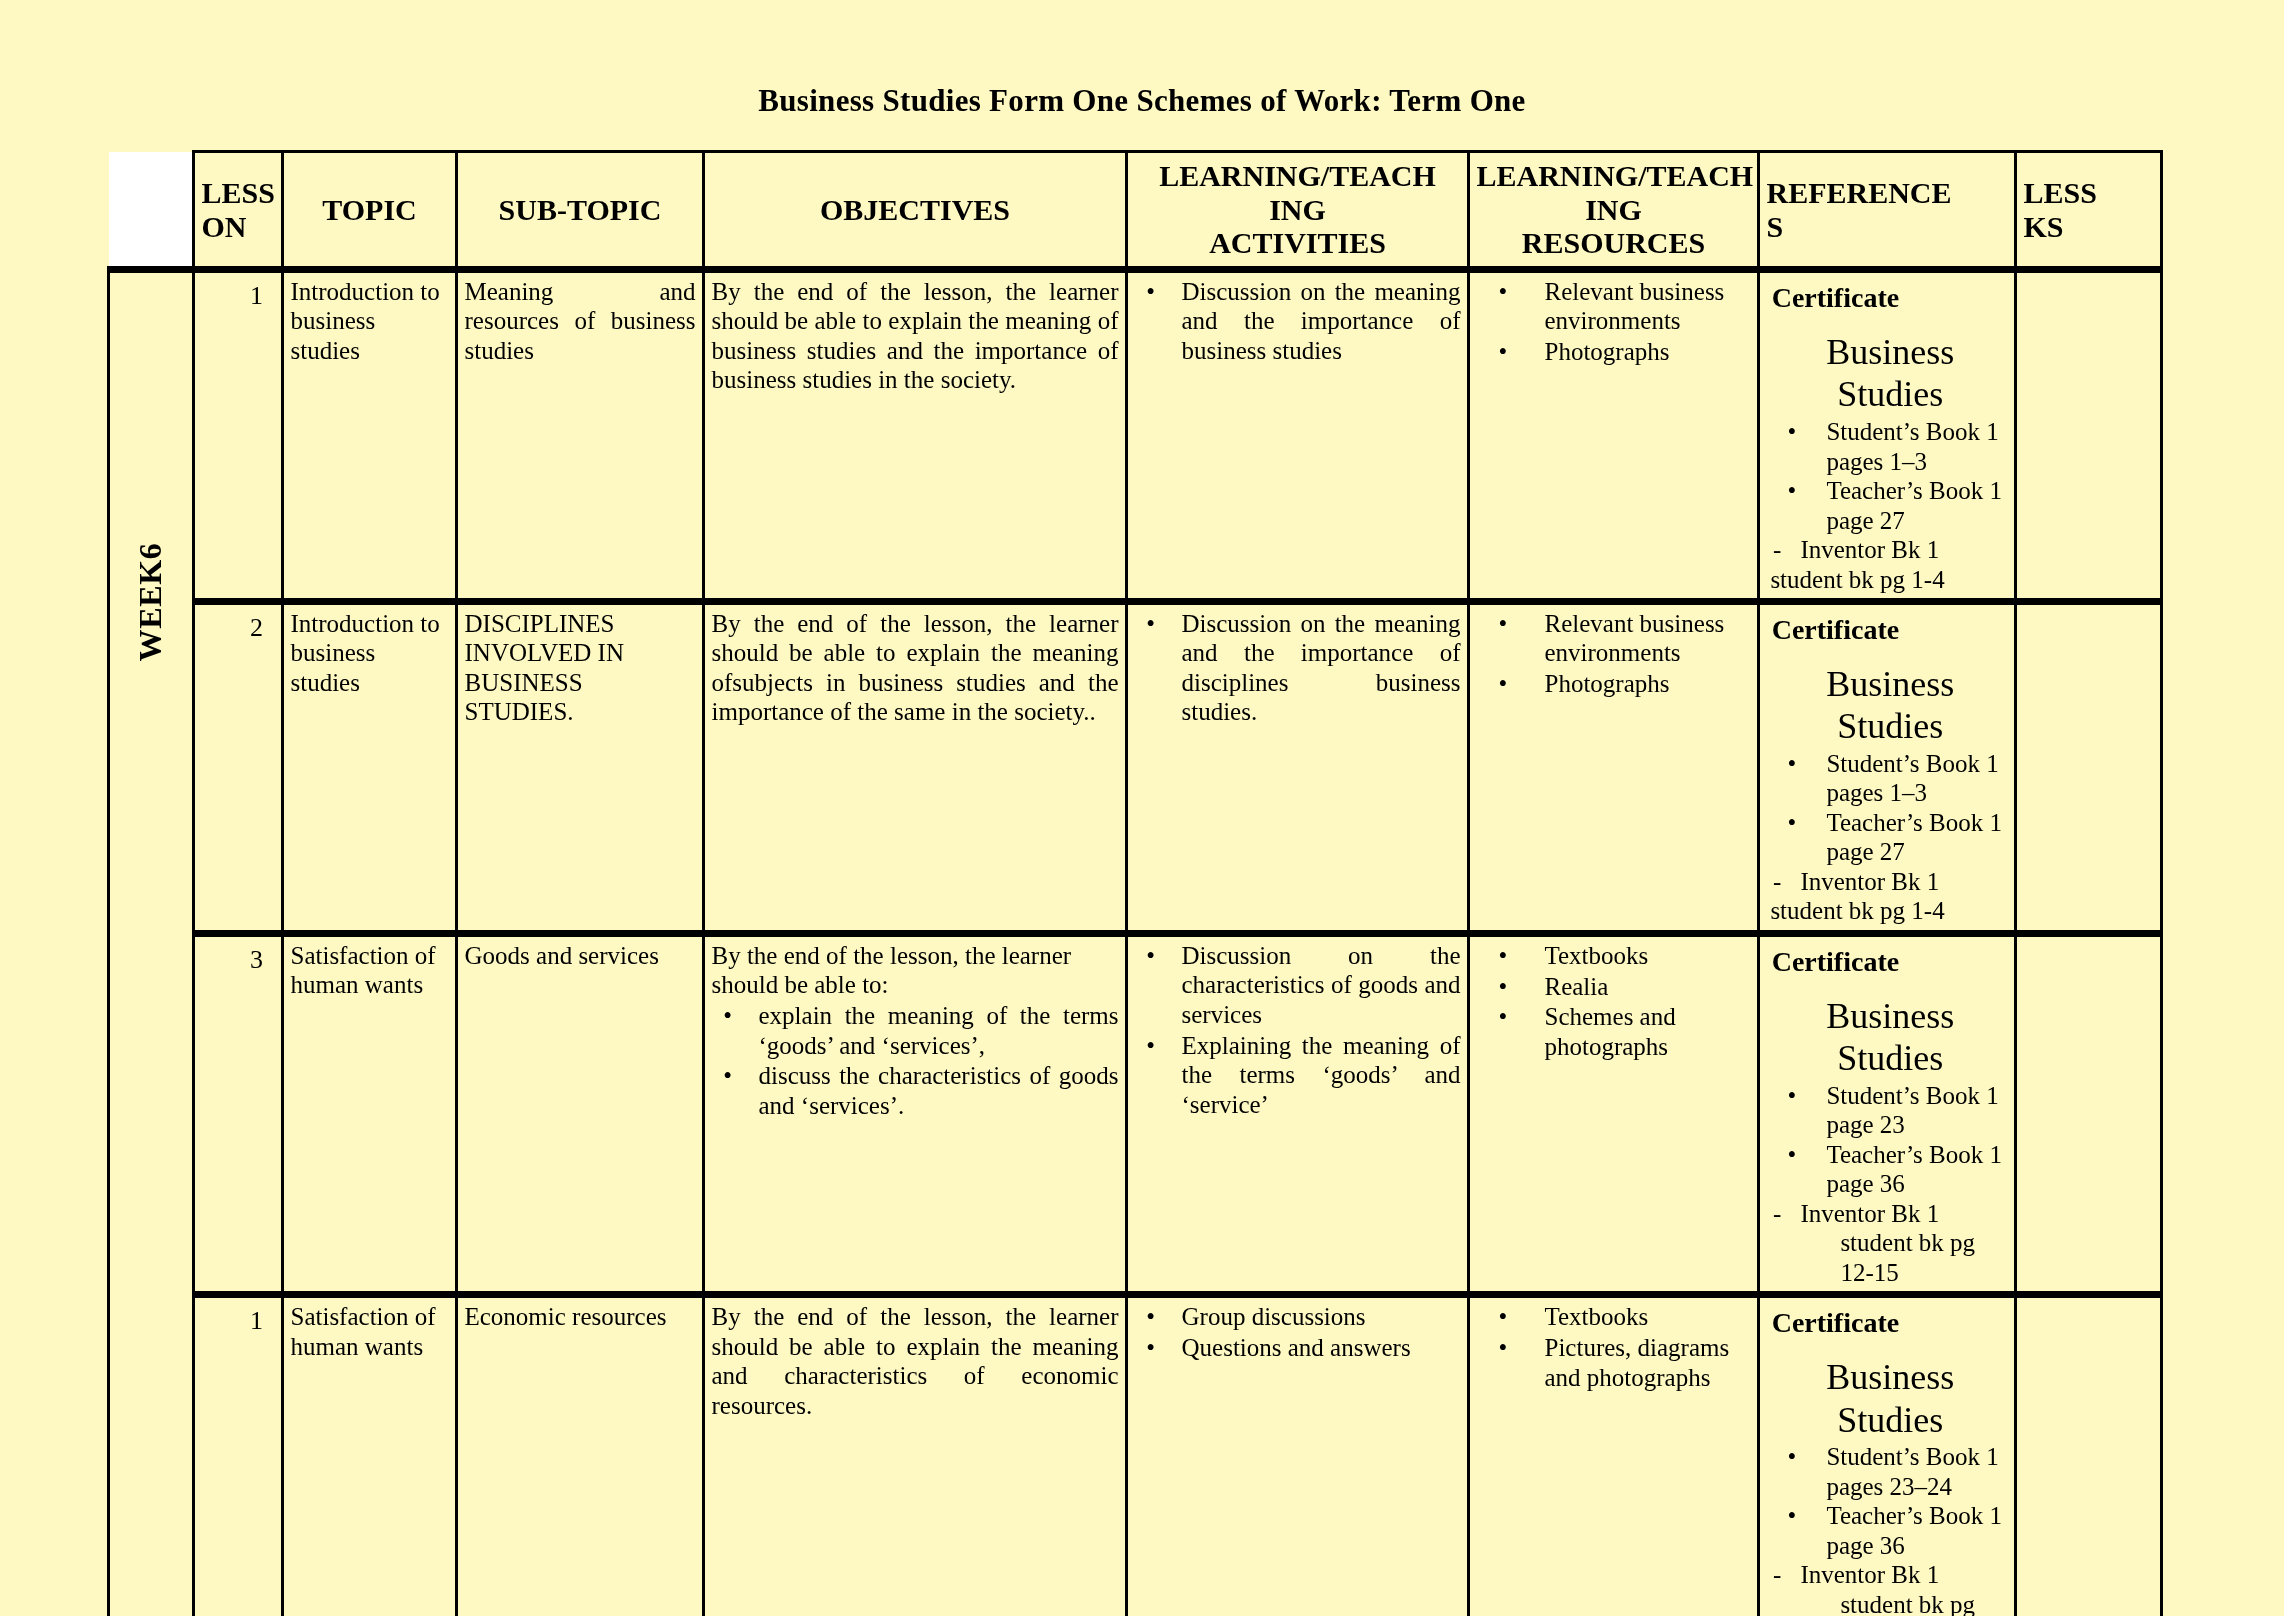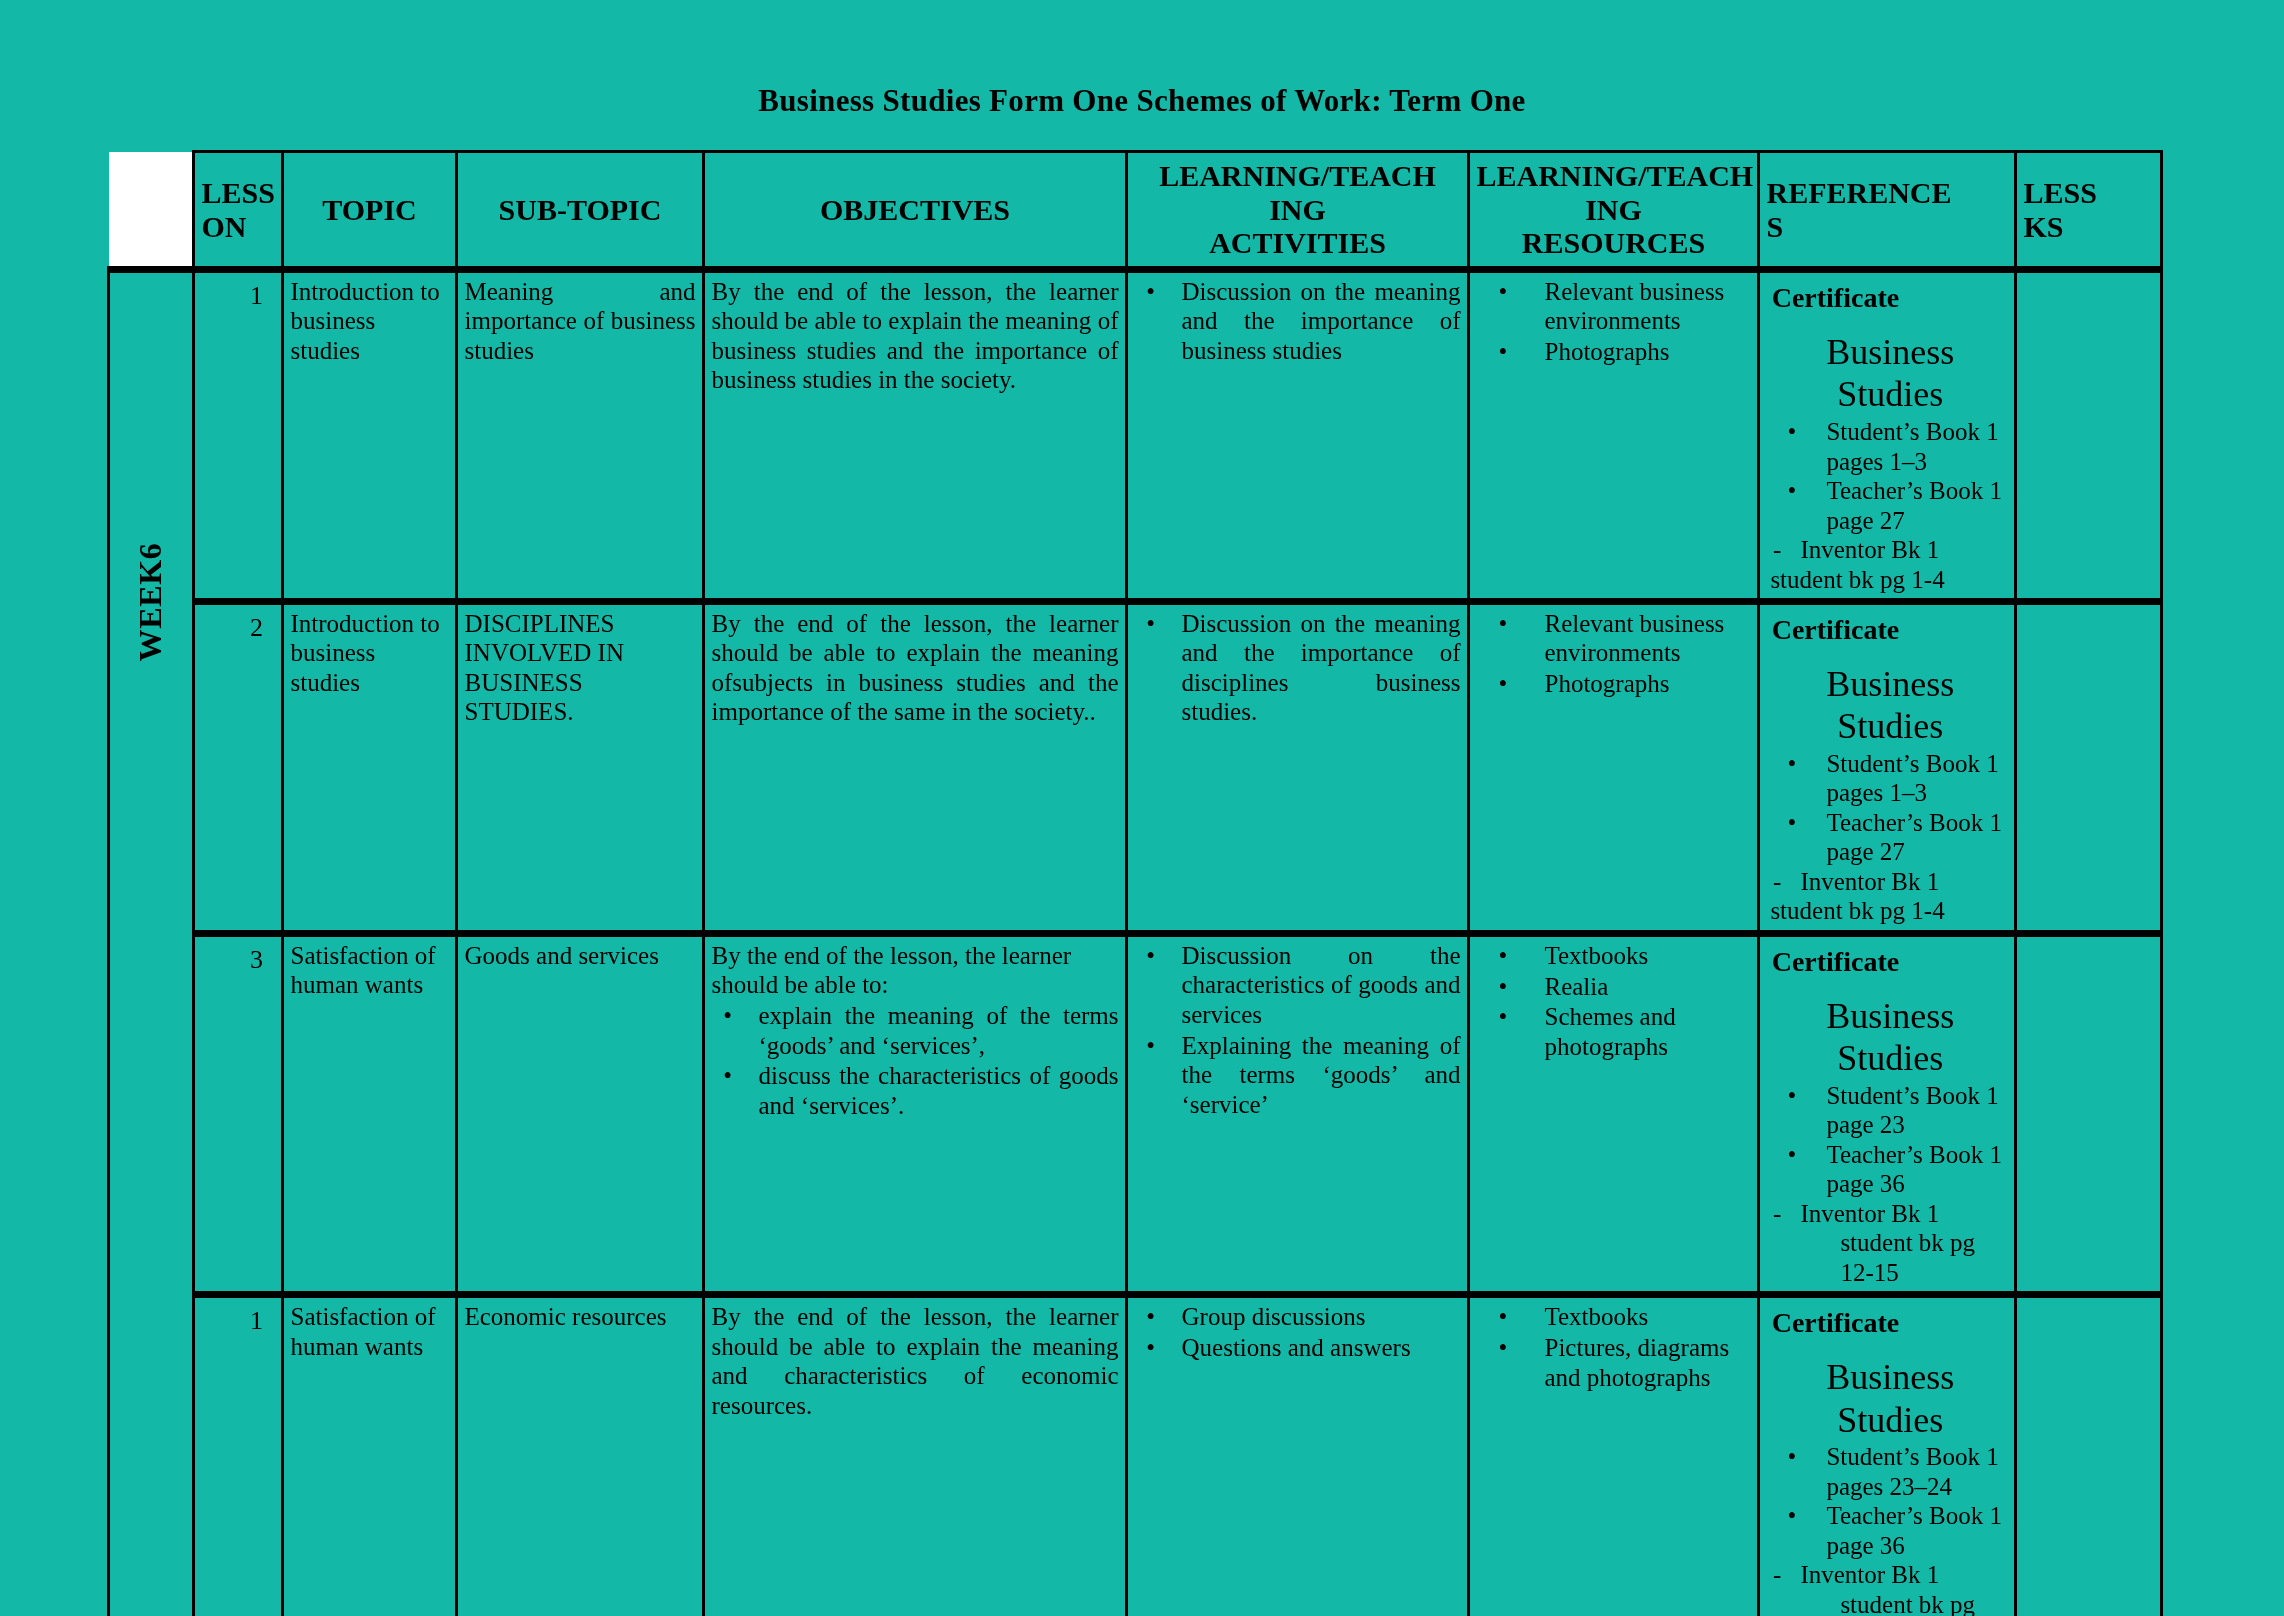--- a/index.html
+++ b/index.html
@@ -1,17 +1,17 @@
 <!DOCTYPE html>
 <html style="font-size:10.4px"><head>
 <meta charset="utf-8">
 <style>
   html,body{margin:0;padding:0;background:#ffffff;}
   body{width:2284px;height:1617px;position:relative;font-family:"Liberation Serif","DejaVu Serif",serif;color:#000;}
-  .page{position:absolute;inset:0;background:#14b8a6;}
+  .page{position:absolute;inset:0;background:#fef9c3;}
   .doc-title{position:absolute;top:83px;left:0;width:100%;text-align:center;
     font-size:31px;font-weight:bold;letter-spacing:0.3px;}
   table.scheme{position:absolute;left:107px;top:150px;width:2054px;
     border-collapse:collapse;table-layout:fixed;}
   col.w-week{width:85px;} col.w-lesson{width:89px;} col.w-topic{width:174px;}
   col.w-sub{width:247px;} col.w-obj{width:423px;} col.w-act{width:342px;}
   col.w-res{width:290px;} col.w-ref{width:257px;} col.w-rem{width:146px;}
   th,td{border:3.3px solid #000;vertical-align:top;padding:3.9px 6.5px;overflow:hidden;}
   th{font-weight:bold;font-size:30px;line-height:1.12;vertical-align:middle;white-space:pre-line;}
   th.spacer{border-top:none;border-left:none;background:#fff;}
@@ -85,21 +85,21 @@
 
     <tr class="sep" style="height:270px;">
       <td class="c-week" rowspan="4">
         <div class="week-rot">WEEK6</div>
       </td>
       <td class="c-lesson">1</td>
       <td class="c-topic">
             <p class="para">Introduction to business studies</p>
           </td>
       <td class="c-sub">
-            <p class="para just">Meaning and importance of business studies</p>
+            <p class="para just">Meaning and resources of business studies</p>
           </td>
       <td class="c-obj">
             <p class="para just">By the end of the lesson, the learner should be able to explain the meaning of business studies and the importance of business studies in the society.</p>
           </td>
       <td class="c-act">
         <ul class="blist just">
           <li>Discussion on the meaning and the importance of business studies</li>
         </ul>
       </td>
       <td class="c-res">

